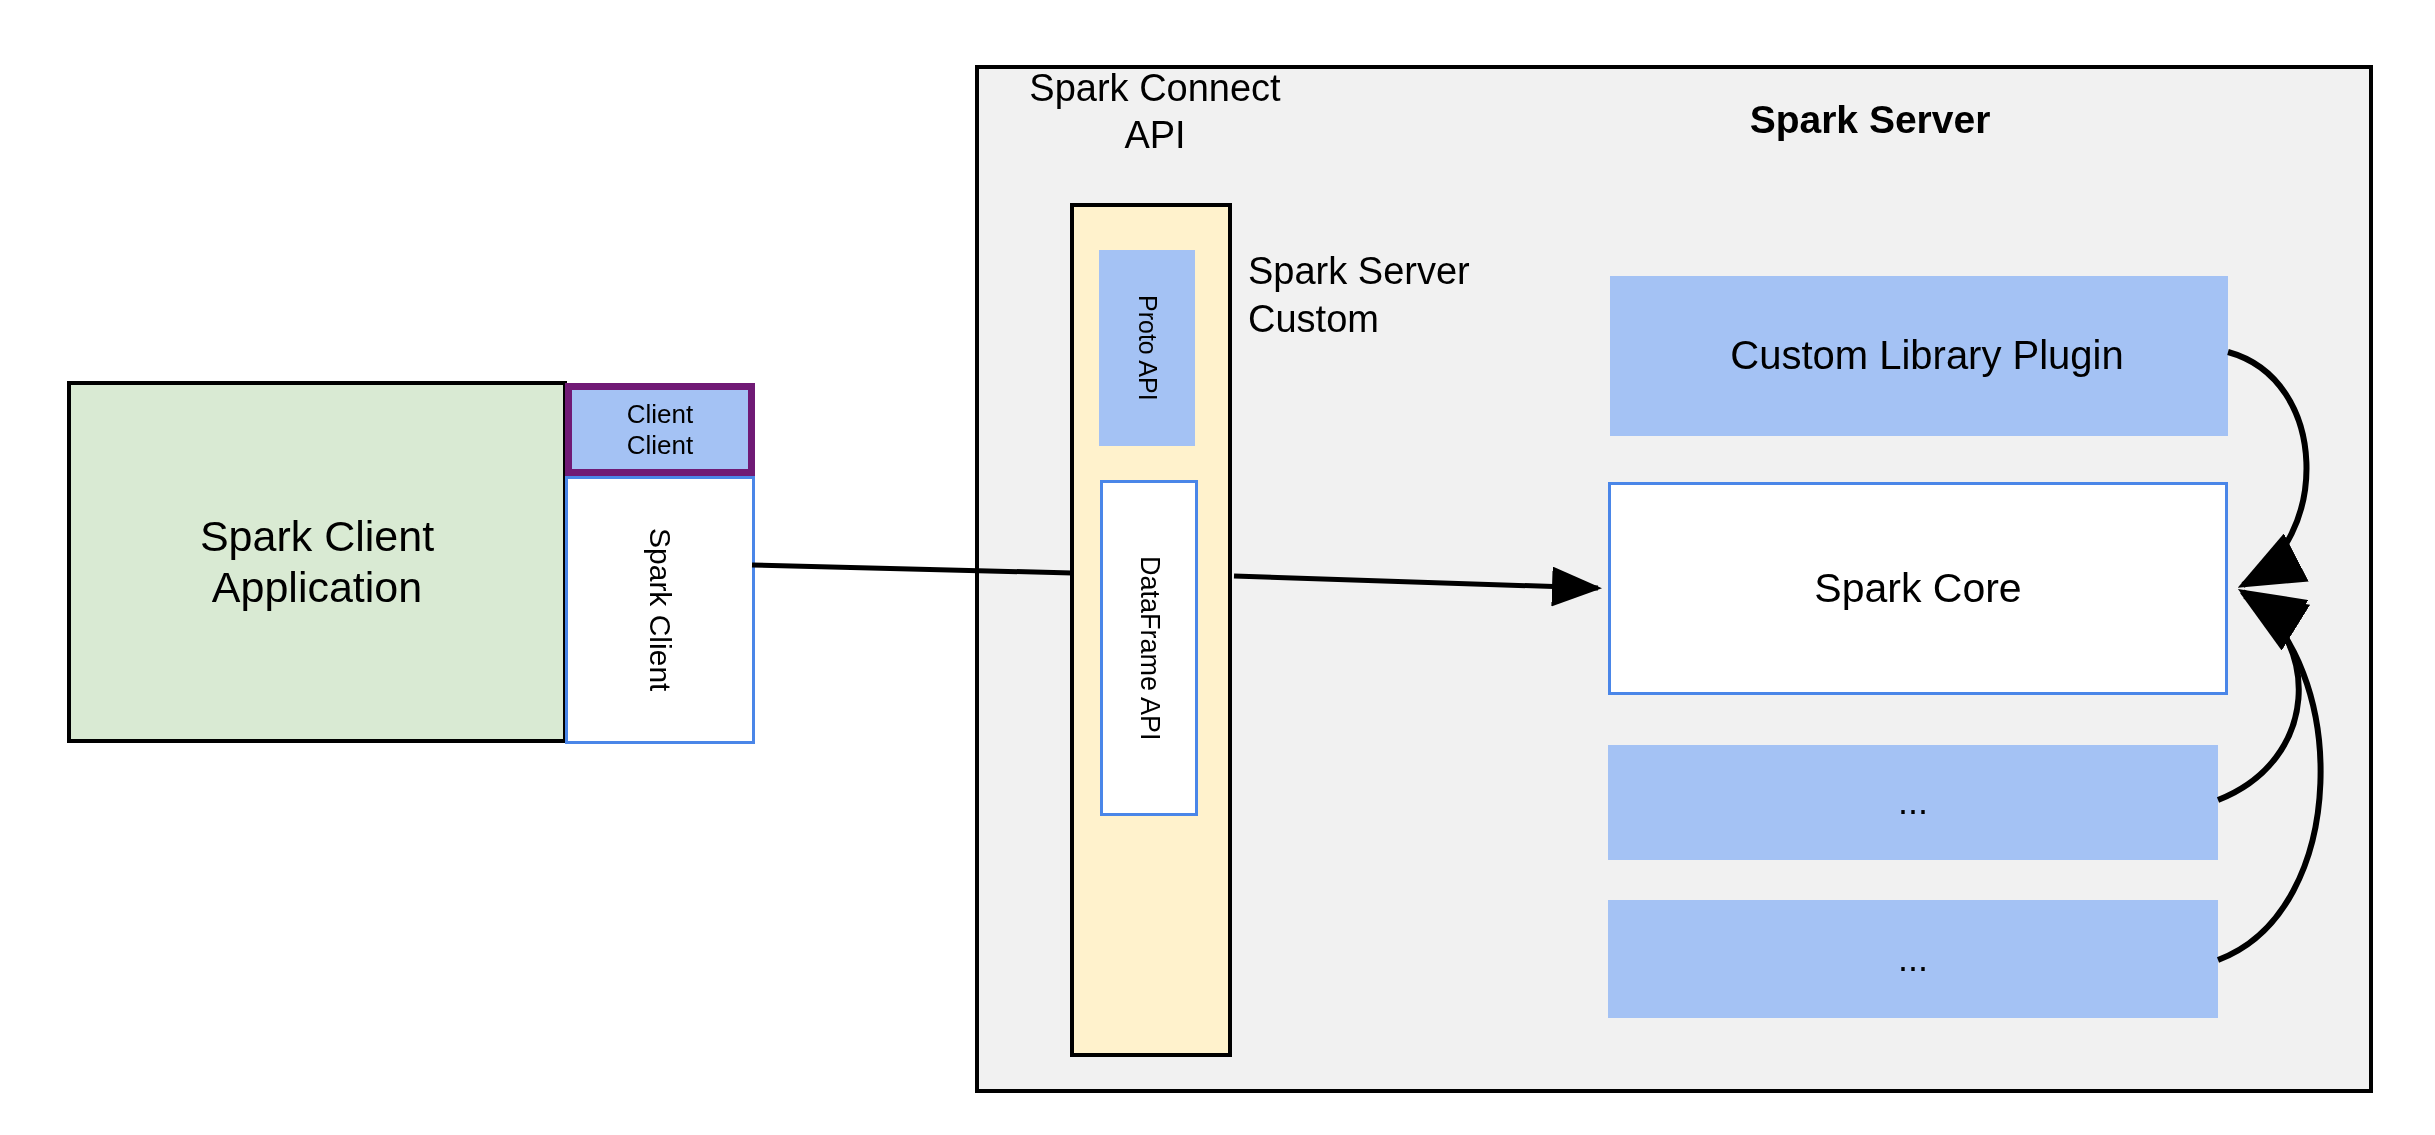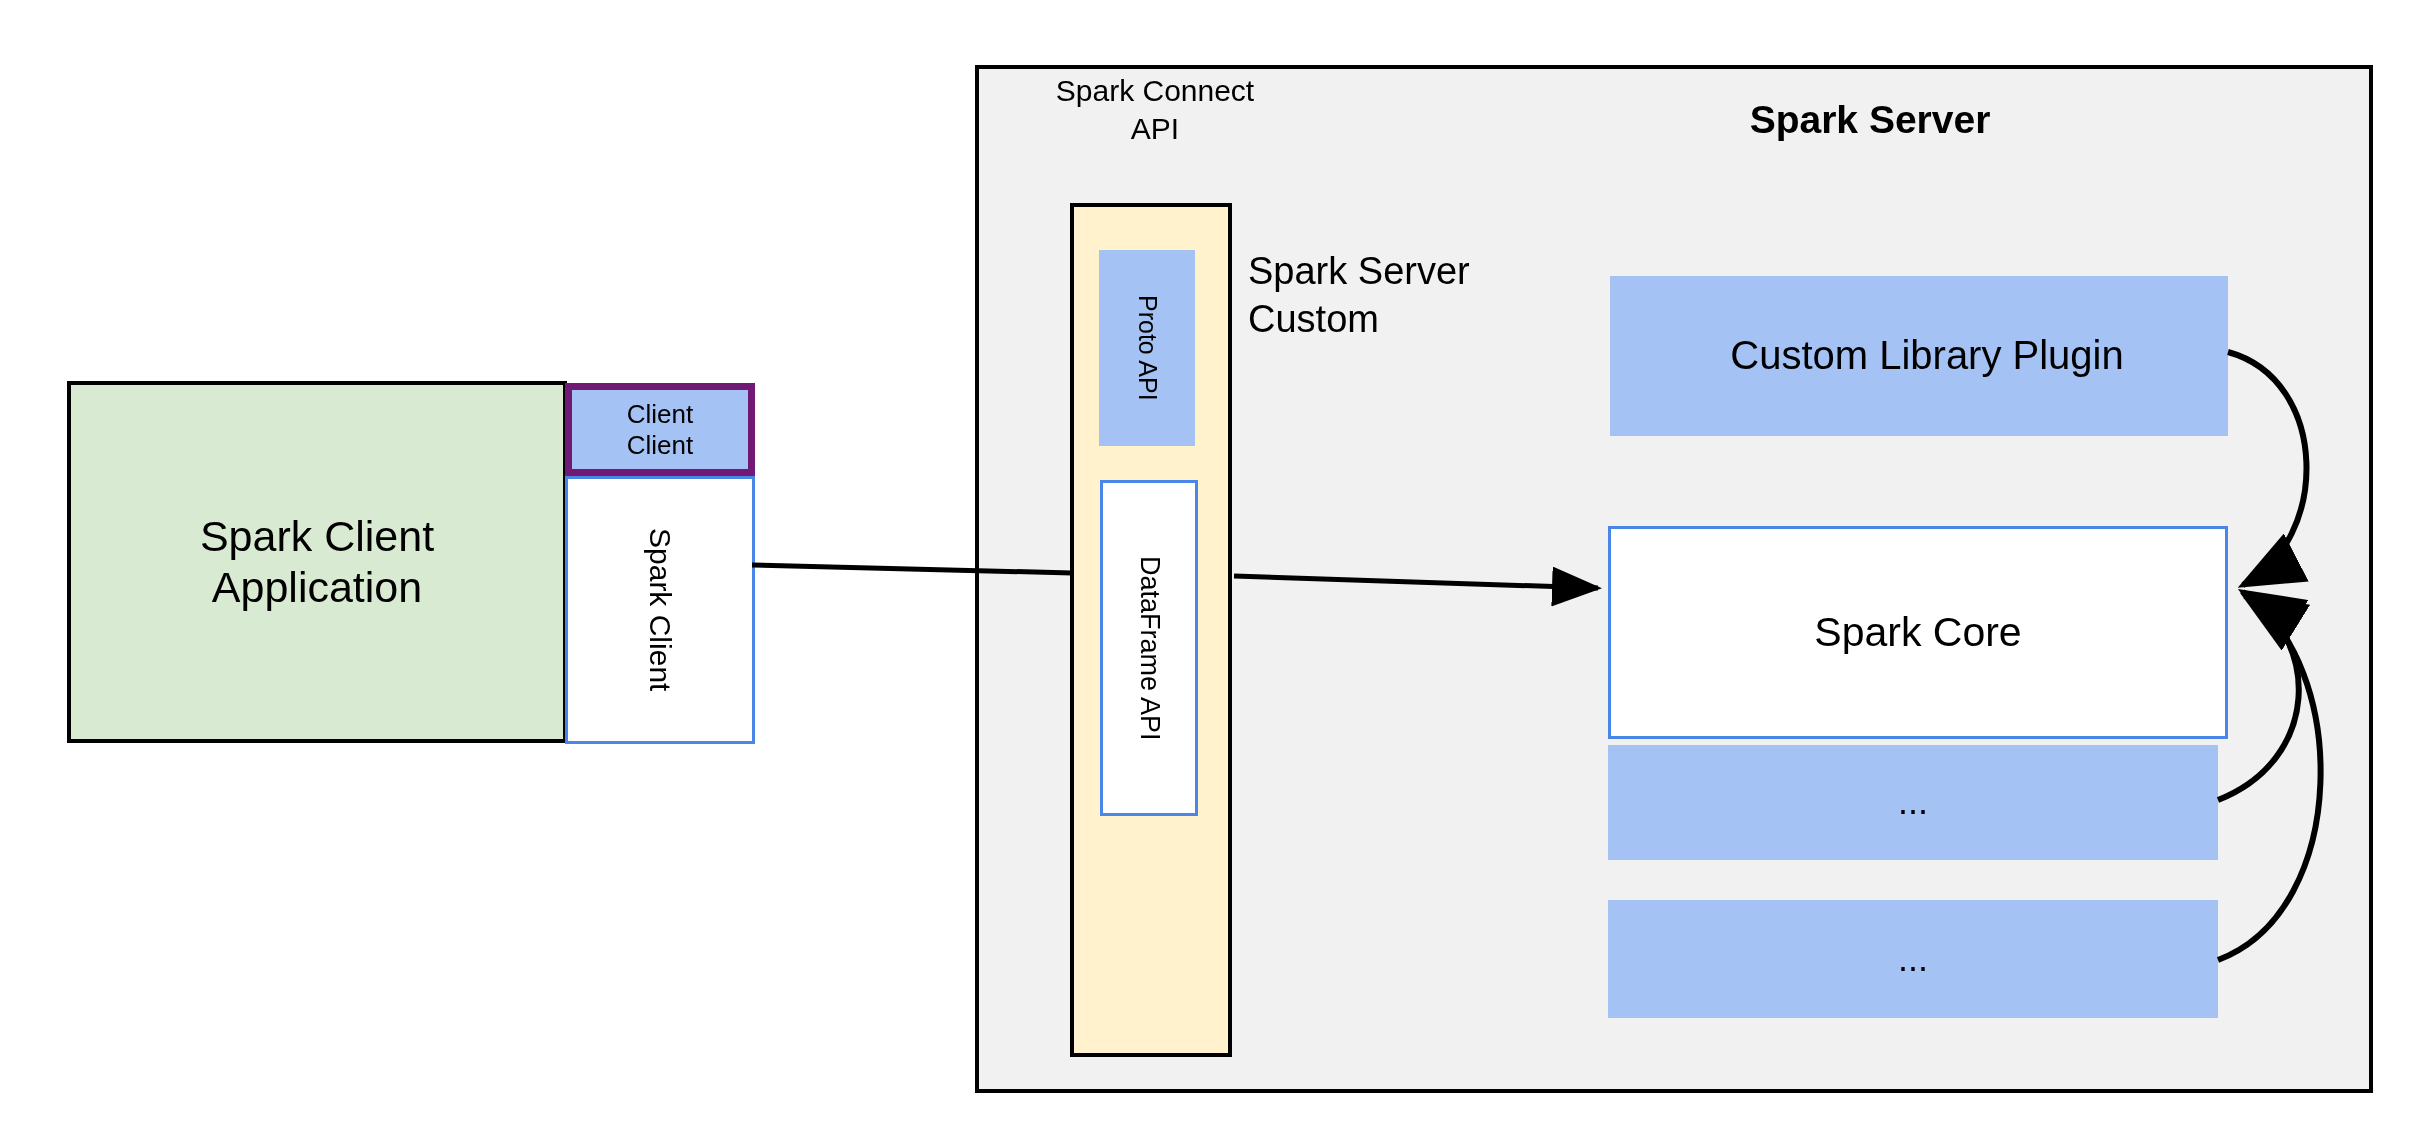--- a/index.html
+++ b/index.html
@@ -75,22 +75,22 @@
     background: #f1f1f1;
     border: 4px solid #000000;
     box-sizing: border-box;
     position: absolute;
   }
   #spark-connect-api-label {
     left: 1010px;
     top: 72px;
     width: 290px;
     height: 80px;
-    font-size: 30px;
-    align-items: flex-start;
+    font-size: 38px;
+    align-items: center;
     line-height: 1.25;
   }
   #spark-server-title {
     left: 1660px;
     top: 95px;
     width: 420px;
     height: 50px;
     font-size: 39px;
     font-weight: bold;
   }
@@ -144,21 +144,20 @@
     padding-left: 16px;
   }
   #spark-core-box {
     left: 1608px;
     top: 482px;
     width: 620px;
     height: 213px;
     background: #ffffff;
     border: 3px solid #4a86e8;
     font-size: 41px;
-    margin-top: 44px;
   }
   #ellipsis-box-1 {
     left: 1608px;
     top: 745px;
     width: 610px;
     height: 115px;
     background: #a4c2f4;
     font-size: 36px;
   }
   #ellipsis-box-2 {

